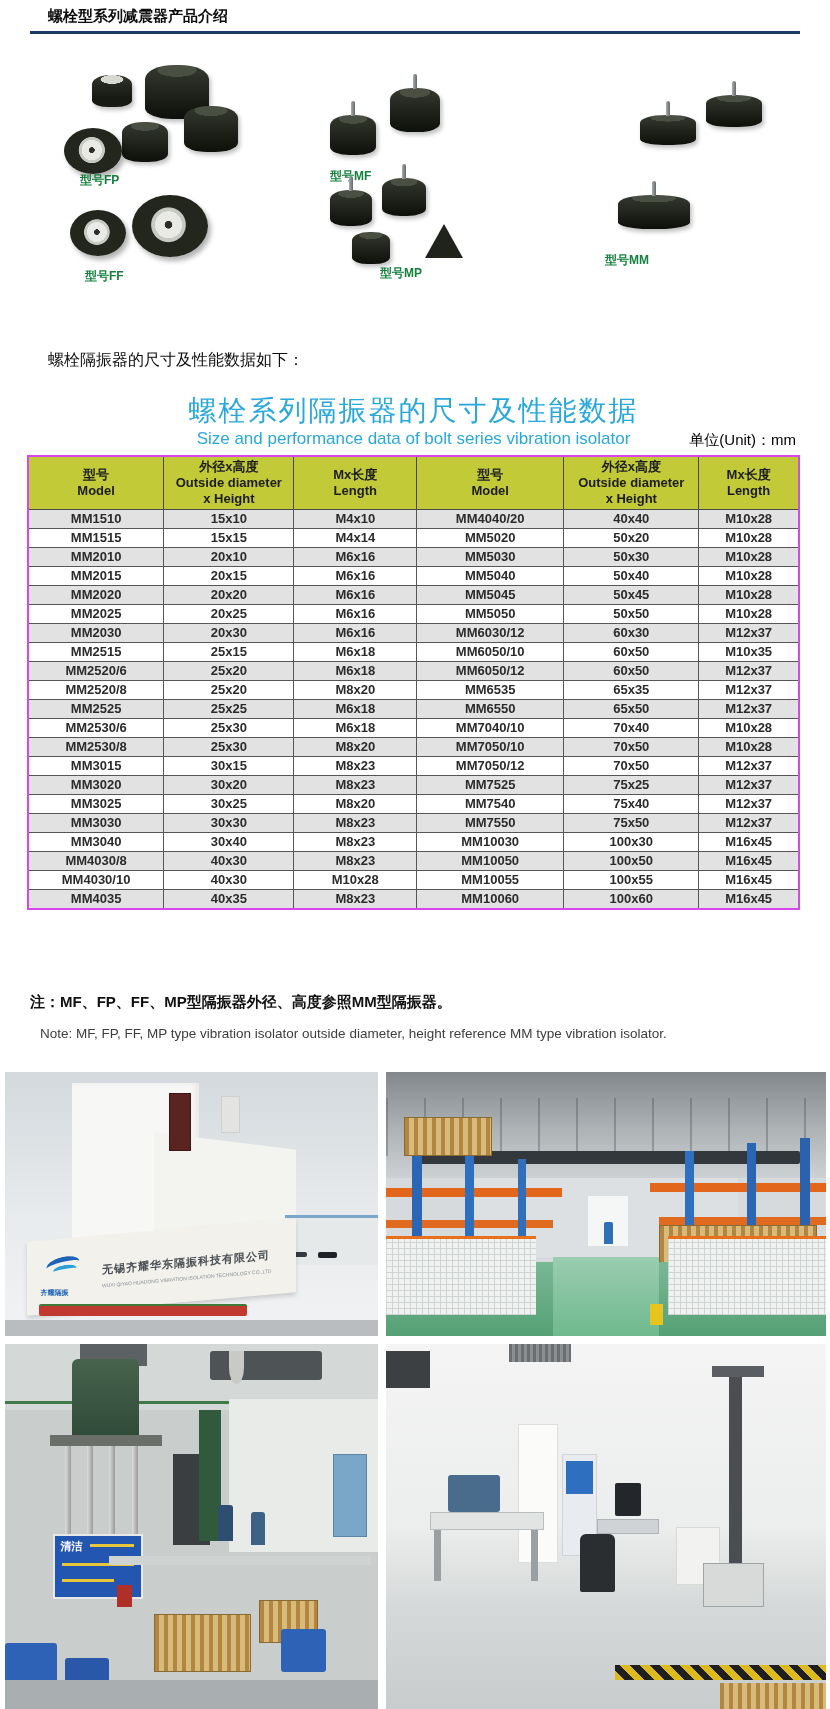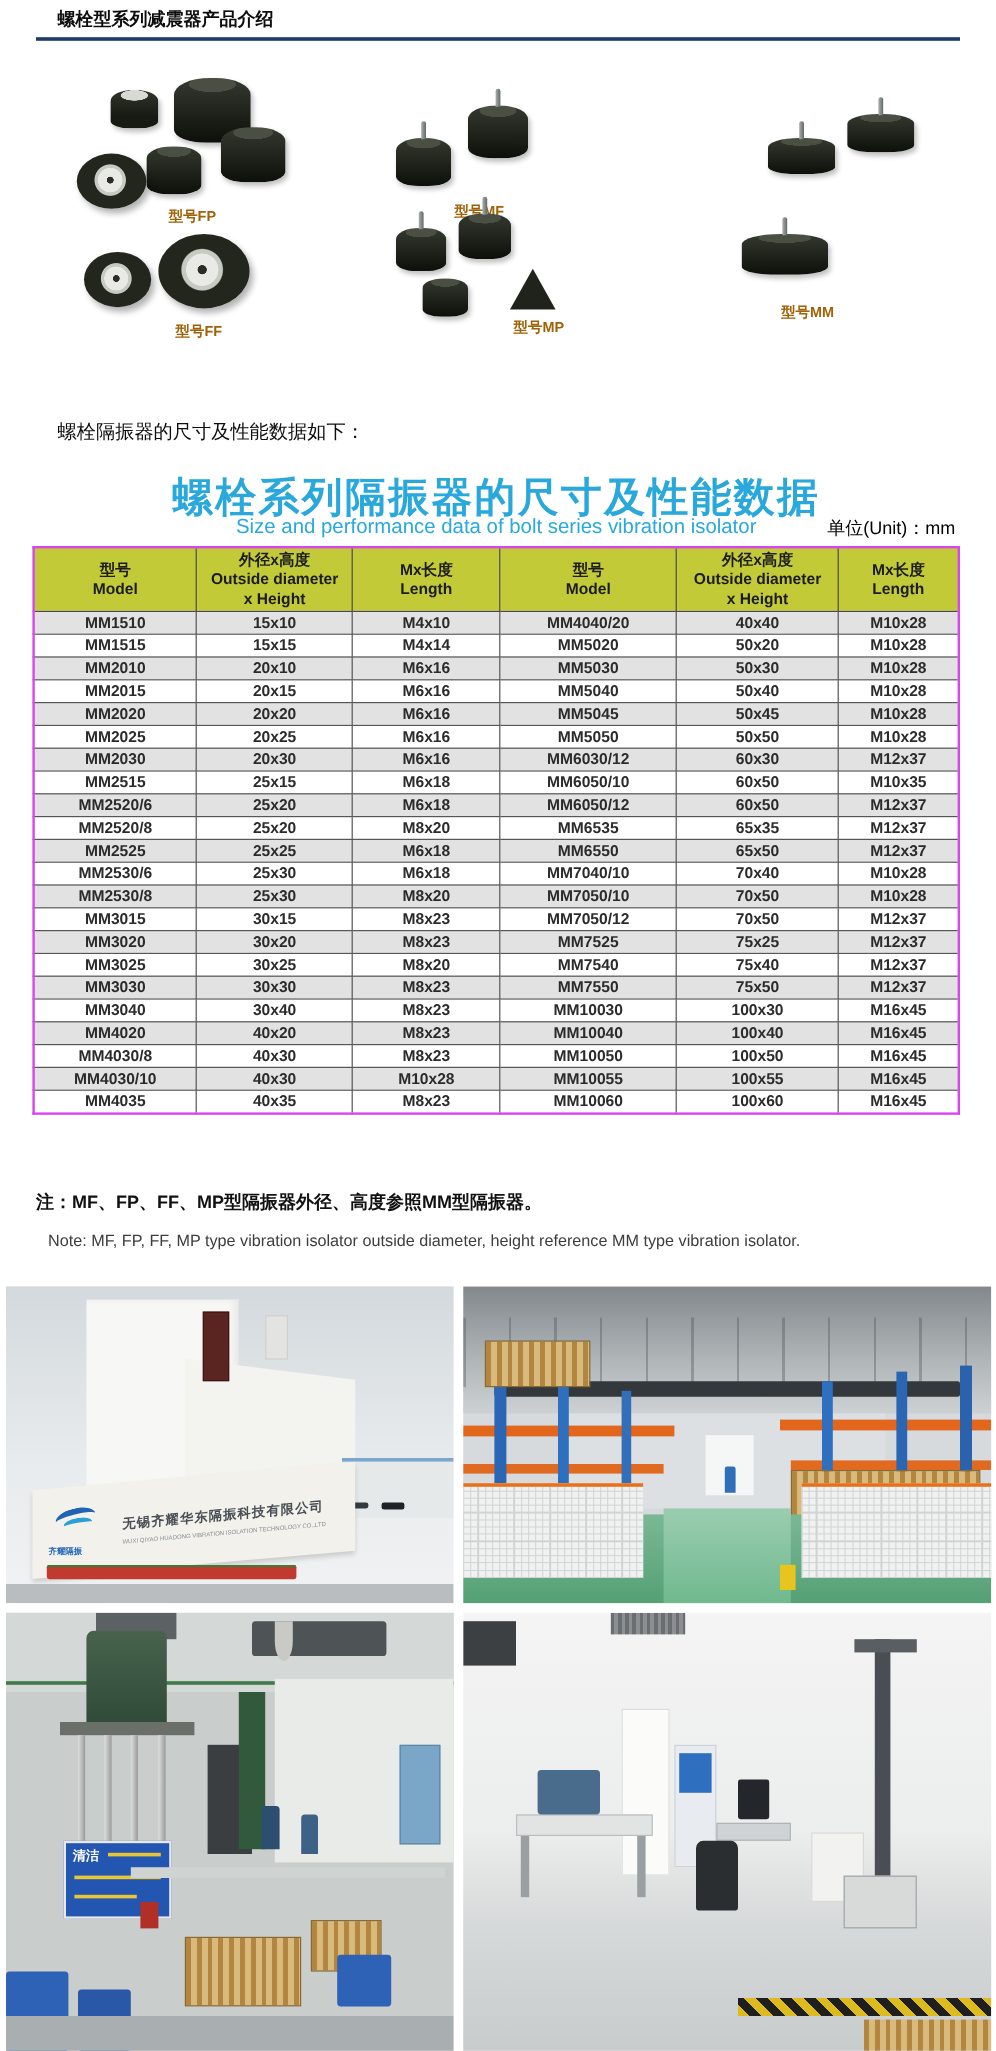--- a/index.html
+++ b/index.html
@@ -29,27 +29,27 @@
       radial-gradient(ellipse 50% 24% at 50% 14%,#d9d9d3 55%,#3c4038 58%,rgba(0,0,0,0) 62%),
       linear-gradient(180deg,#30342b 0%,#171a12 70%);
     box-shadow:2px 3px 4px rgba(0,0,0,.25);}
   .drum-face{position:absolute;border-radius:50%;
     background:radial-gradient(circle at 48% 48%,#2b2e25 0 7%,#e9e9e5 8% 26%,#c7c9c3 27% 33%,#23261d 35% 100%);
     box-shadow:3px 4px 5px rgba(0,0,0,.3);}
   .stud{position:absolute;width:4px;height:15px;left:calc(50% - 2px);top:-14px;
     background:linear-gradient(90deg,#a8adaf,#636869);border-radius:2px 2px 0 0;}
   .cone{position:absolute;width:0;height:0;border-left:19px solid transparent;
     border-right:19px solid transparent;border-bottom:34px solid #20231b;}
-  .plabel{position:absolute;font-size:12px;font-weight:bold;color:#a16207;text-align:right;}
+  .plabel{position:absolute;font-size:12px;font-weight:bold;color:#15803d;text-align:left;}
   
   .intro{position:absolute;left:48px;top:350px;font-size:16px;color:#0d0d0d;
     font-family:"Liberation Serif",serif;margin:0;}
   
   .spec-title{position:absolute;left:27px;top:392px;width:773px;margin:0;text-align:center;
-    font-size:34px;font-weight:700;letter-spacing:2px;color:var(--accent);}
+    font-size:28px;font-weight:400;letter-spacing:2px;color:var(--accent);}
   .spec-subrow{position:absolute;left:27px;top:429px;width:773px;height:22px;}
   .spec-sub-en{display:block;text-align:center;font-size:17px;color:var(--accent);}
   .spec-unit{position:absolute;right:4px;top:2px;font-size:15px;color:#000;}
   .spec-table{position:absolute;left:27px;top:455px;width:773px;border-collapse:collapse;
     border:2px solid #d946ef;table-layout:fixed;}
   .spec-table th{background:var(--hdr-green);border:1px solid #4a4a4a;font-size:13px;
     font-weight:bold;color:#1c1c1c;padding:2px 0;line-height:1.22;}
   .spec-table td{border:1px solid #565656;text-align:center;font-size:13px;font-weight:bold;
     color:#2b2b2b;height:18px;padding:0;line-height:18px;background:#fff;}
   .spec-table tbody tr:nth-child(odd) td{background:var(--row-alt);}
@@ -301,28 +301,20 @@
         <td>MM7550</td>
         <td>75x50</td>
         <td>M12x37</td>
       </tr>
       <tr>
         <td>MM3040</td>
         <td>30x40</td>
         <td>M8x23</td>
         <td>MM10030</td>
         <td>100x30</td>
-        <td>M16x45</td>
-      </tr>
-      <tr>
-        <td>MM4020</td>
-        <td>40x20</td>
-        <td>M8x23</td>
-        <td>MM10040</td>
-        <td>100x40</td>
         <td>M16x45</td>
       </tr>
       <tr>
         <td>MM4030/8</td>
         <td>40x30</td>
         <td>M8x23</td>
         <td>MM10050</td>
         <td>100x50</td>
         <td>M16x45</td>
       </tr>

